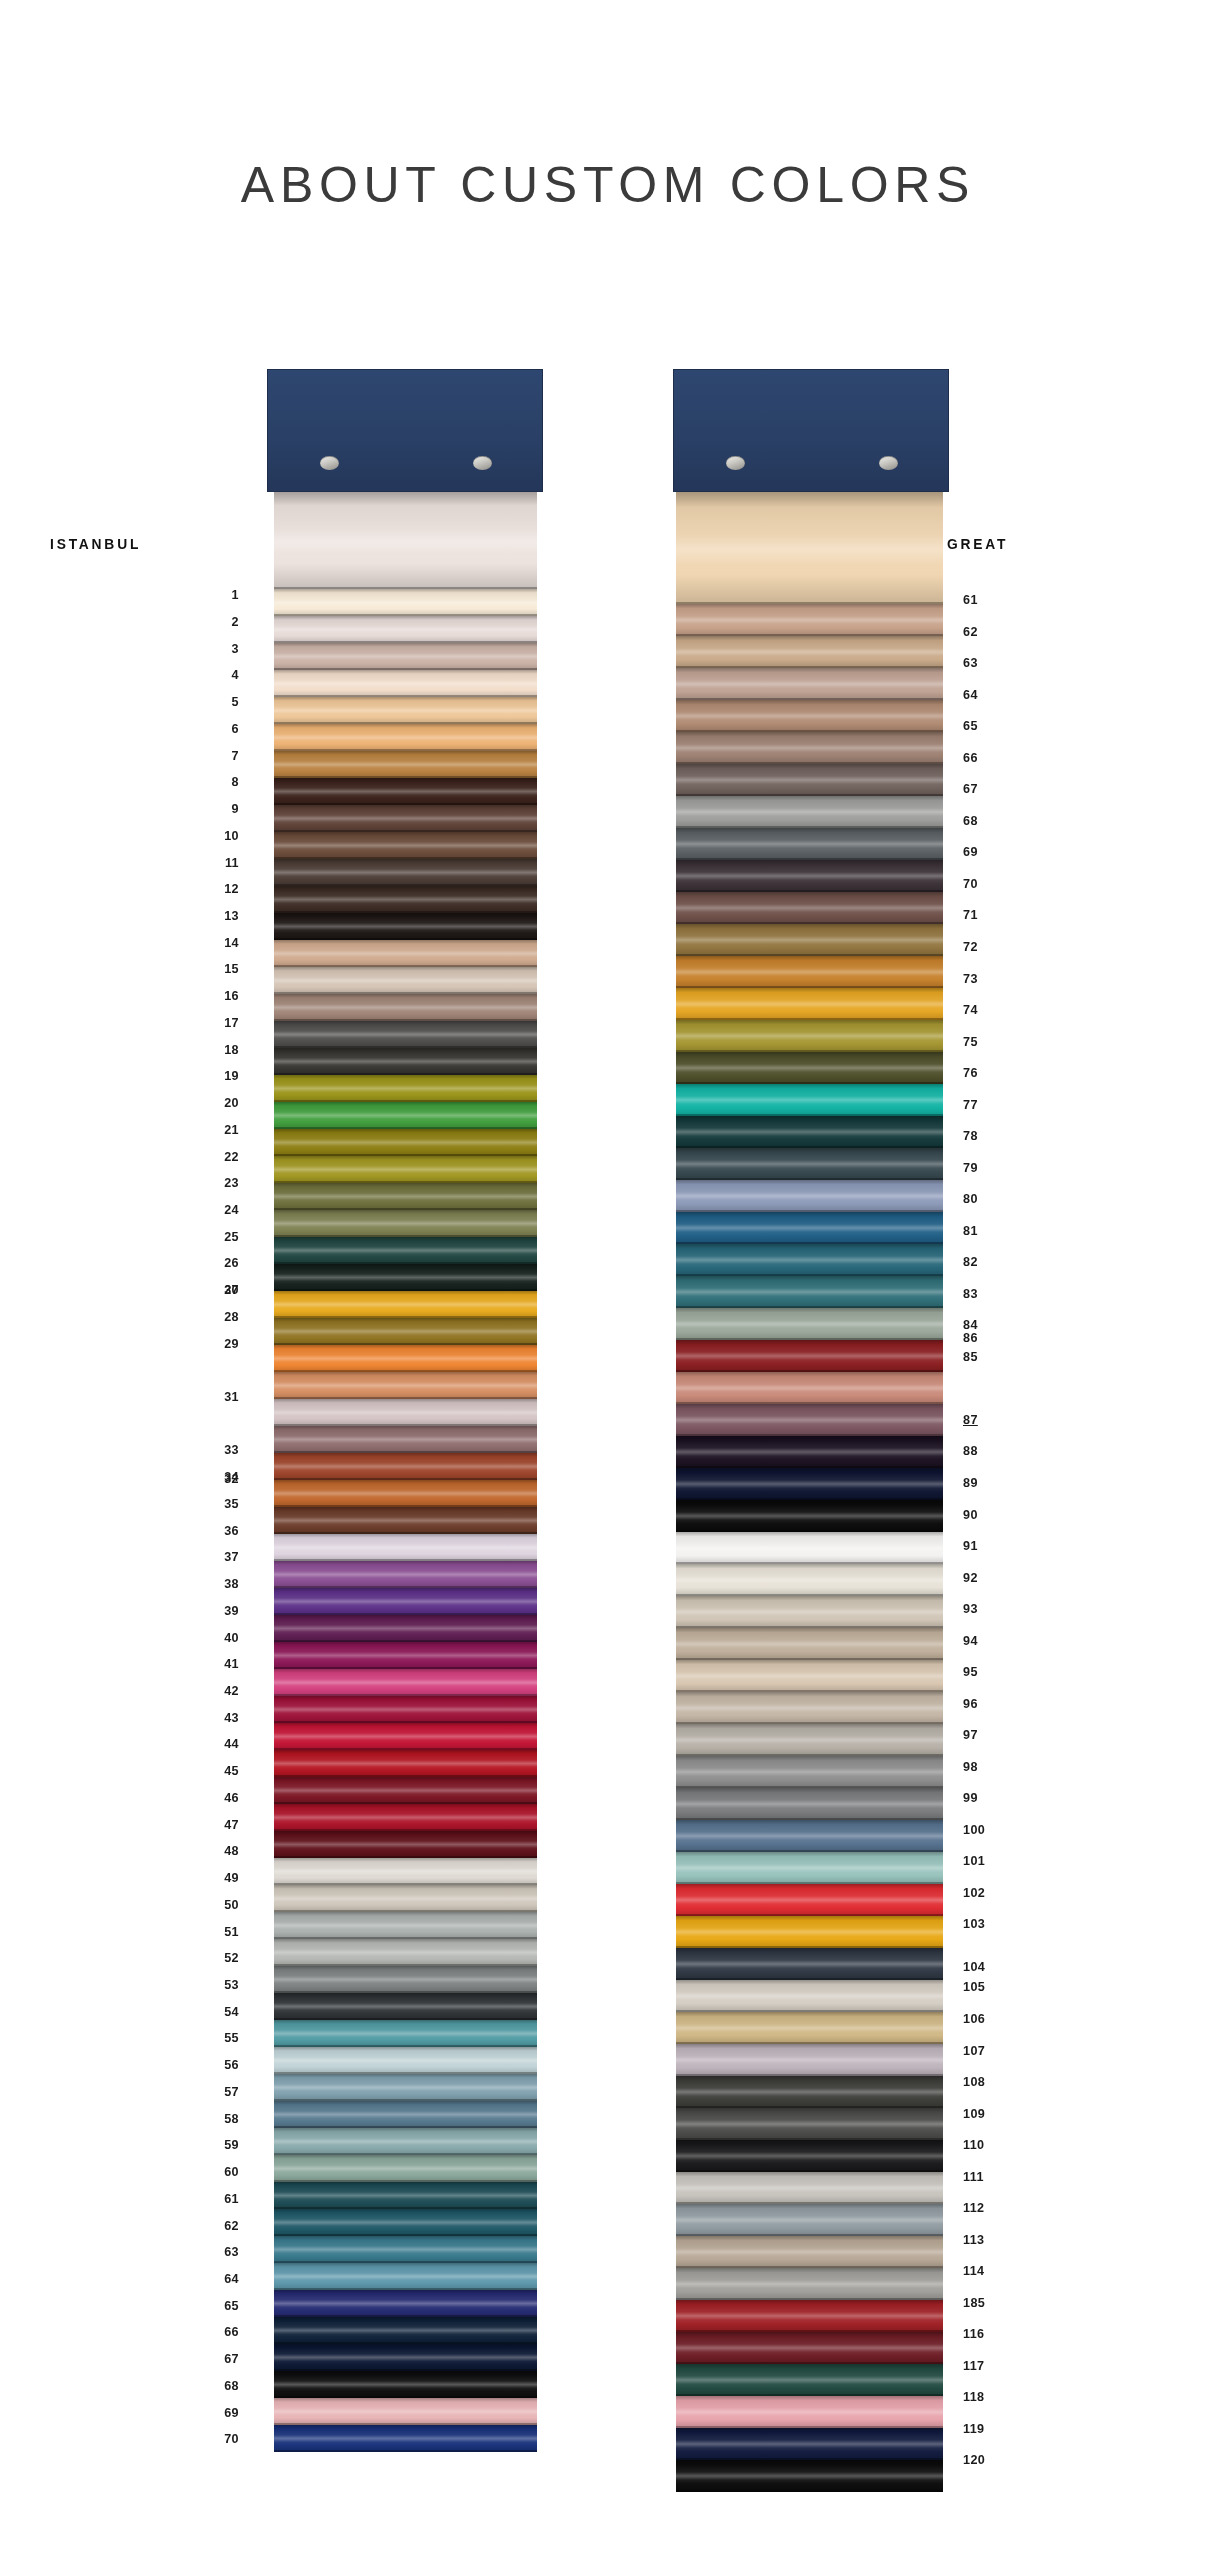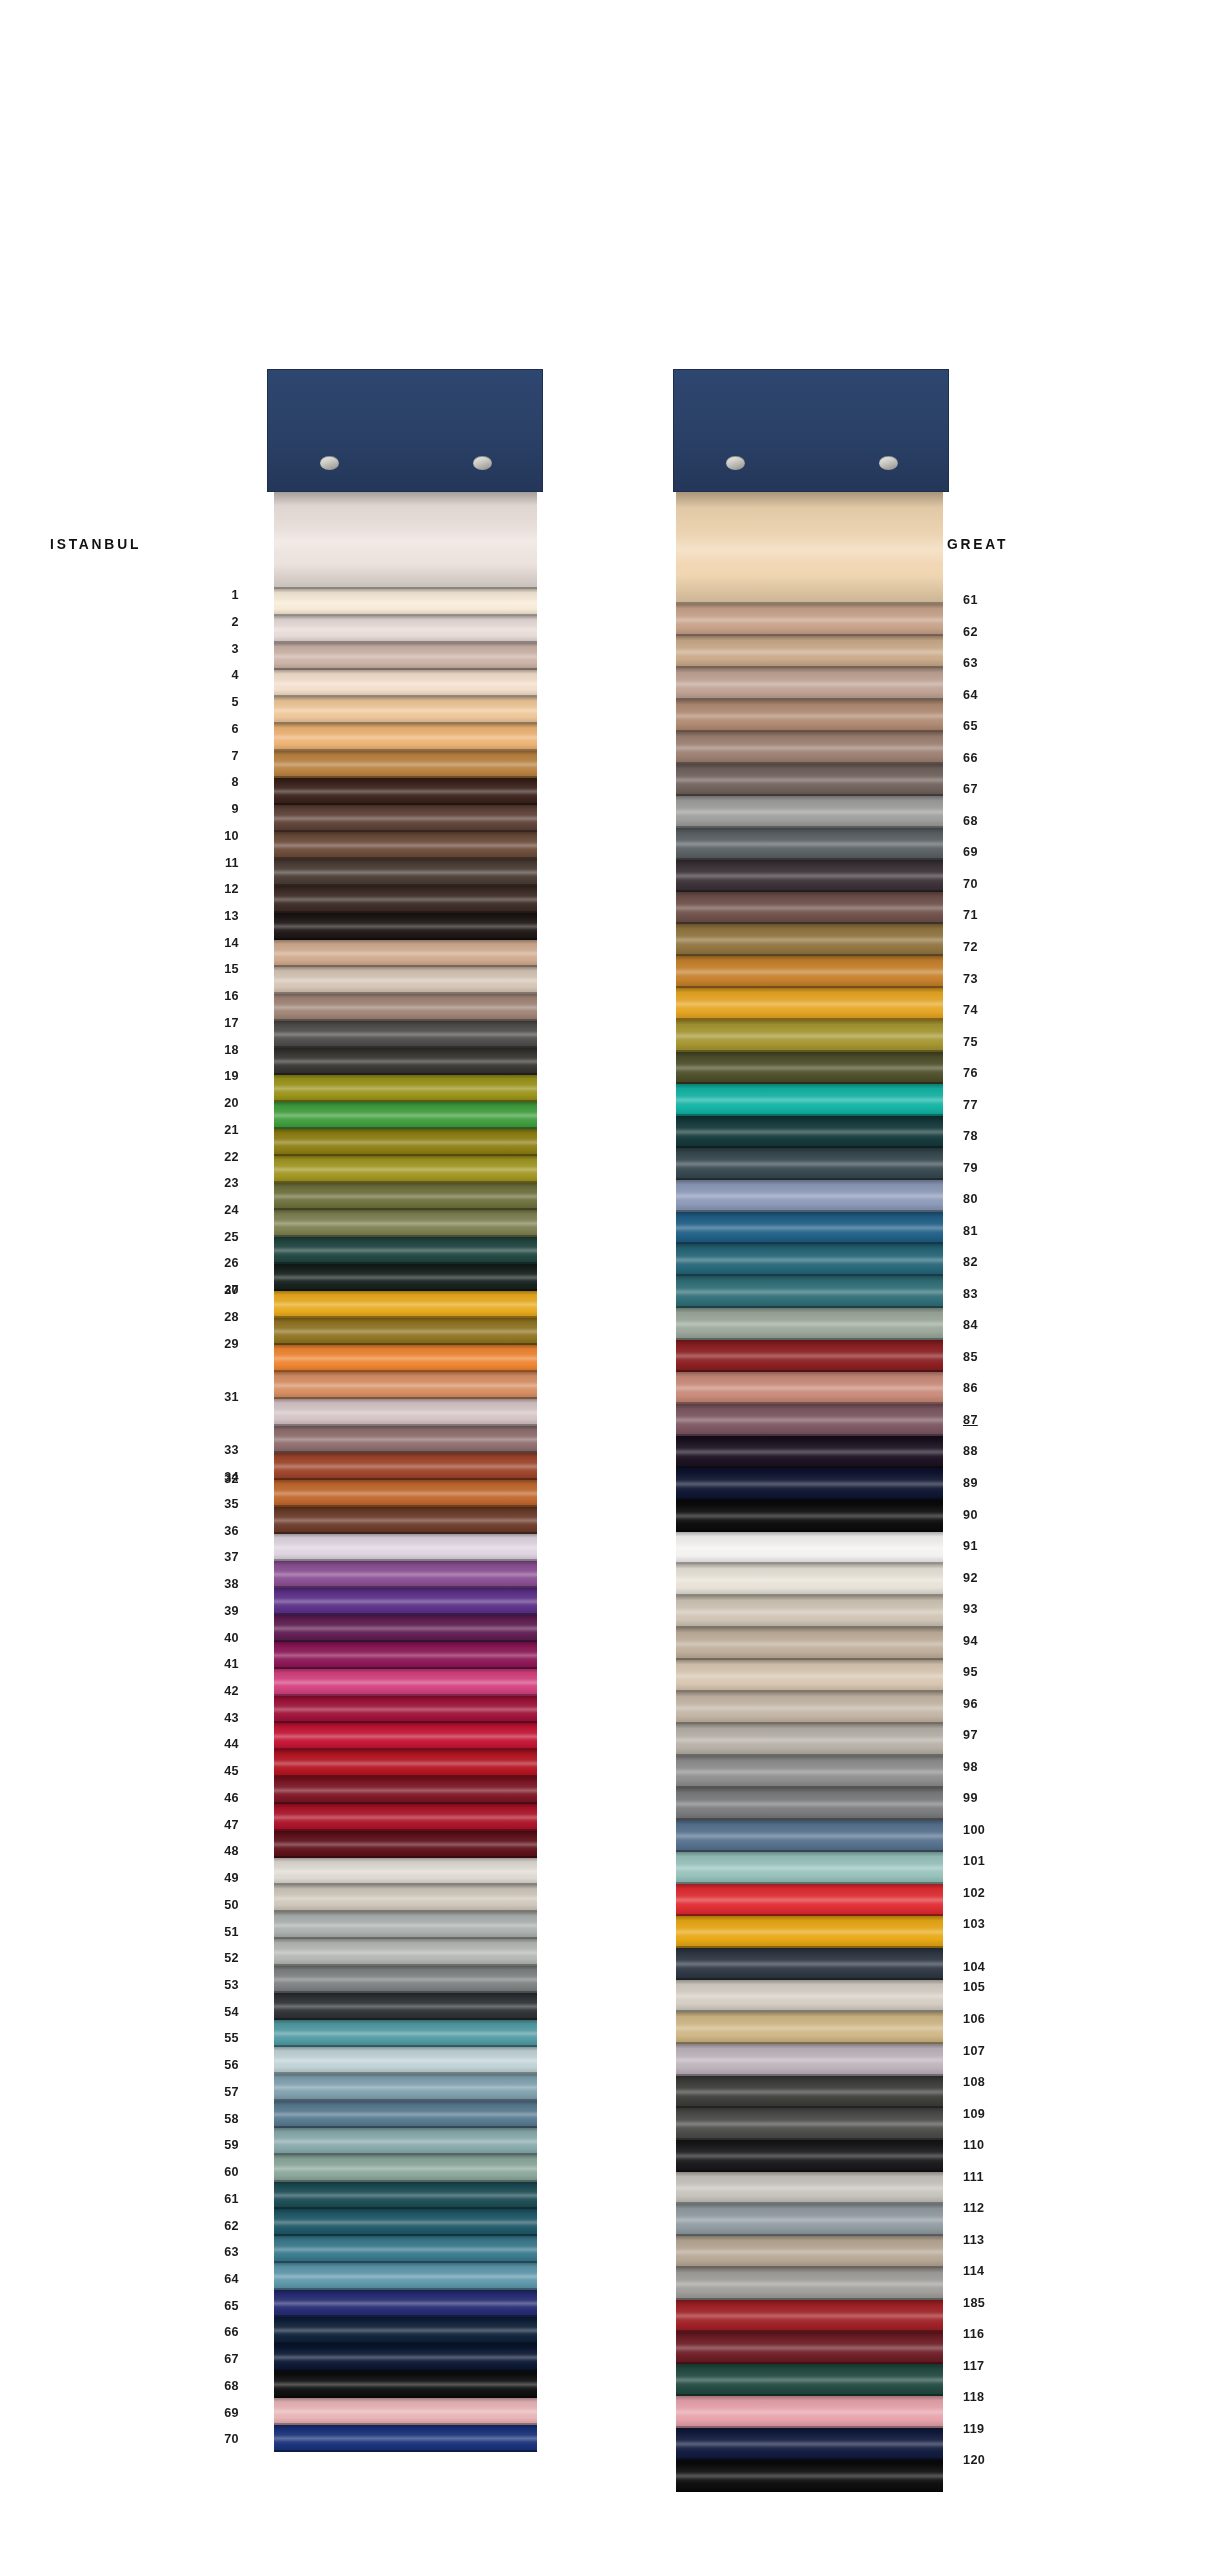--- a/index.html
+++ b/index.html
@@ -115,20 +115,21 @@
     white-space: nowrap;
   }
   .brand--left  { left: 50px;   top: 537px; }
   .brand--right { left: 947px; top: 537px; }
 </style>
 </head>
 <body>
 
 <div class="page">
 
+  <h1 class="title">ABOUT CUSTOM COLORS</h1>
 
   <div class="brand brand--left">ISTANBUL</div>
 
   <div class="brand brand--right">GREAT</div>
 
   <div class="book book--left">
     <div class="book-head">
       <span class="rivet rivet--a"></span>
       <span class="rivet rivet--b"></span>
     </div>
@@ -756,21 +757,21 @@
       <div class="num" style="top: 1067px; left: 0px;">76</div>
       <div class="num" style="top: 1099px; left: 0px;">77</div>
       <div class="num" style="top: 1130px; left: 0px;">78</div>
       <div class="num" style="top: 1162px; left: 0px;">79</div>
       <div class="num" style="top: 1193px; left: 0px;">80</div>
       <div class="num" style="top: 1225px; left: 0px;">81</div>
       <div class="num" style="top: 1256px; left: 0px;">82</div>
       <div class="num" style="top: 1288px; left: 0px;">83</div>
       <div class="num" style="top: 1319px; left: 0px;">84</div>
       <div class="num" style="top: 1351px; left: 0px;">85</div>
-      <div class="num" style="top: 1382px; left: 0px;">86</div>
+      <div class="num" style="top: 1332px; left: 0px;">86</div>
       <div class="num" style="top: 1414px; left: 0px; text-decoration: underline;">87</div>
       <div class="num" style="top: 1445px; left: 0px;">88</div>
       <div class="num" style="top: 1477px; left: 0px;">89</div>
       <div class="num" style="top: 1509px; left: 0px;">90</div>
       <div class="num" style="top: 1540px; left: 0px;">91</div>
       <div class="num" style="top: 1572px; left: 0px;">92</div>
       <div class="num" style="top: 1603px; left: 0px;">93</div>
       <div class="num" style="top: 1635px; left: 0px;">94</div>
       <div class="num" style="top: 1666px; left: 0px;">95</div>
       <div class="num" style="top: 1698px; left: 0px;">96</div>

